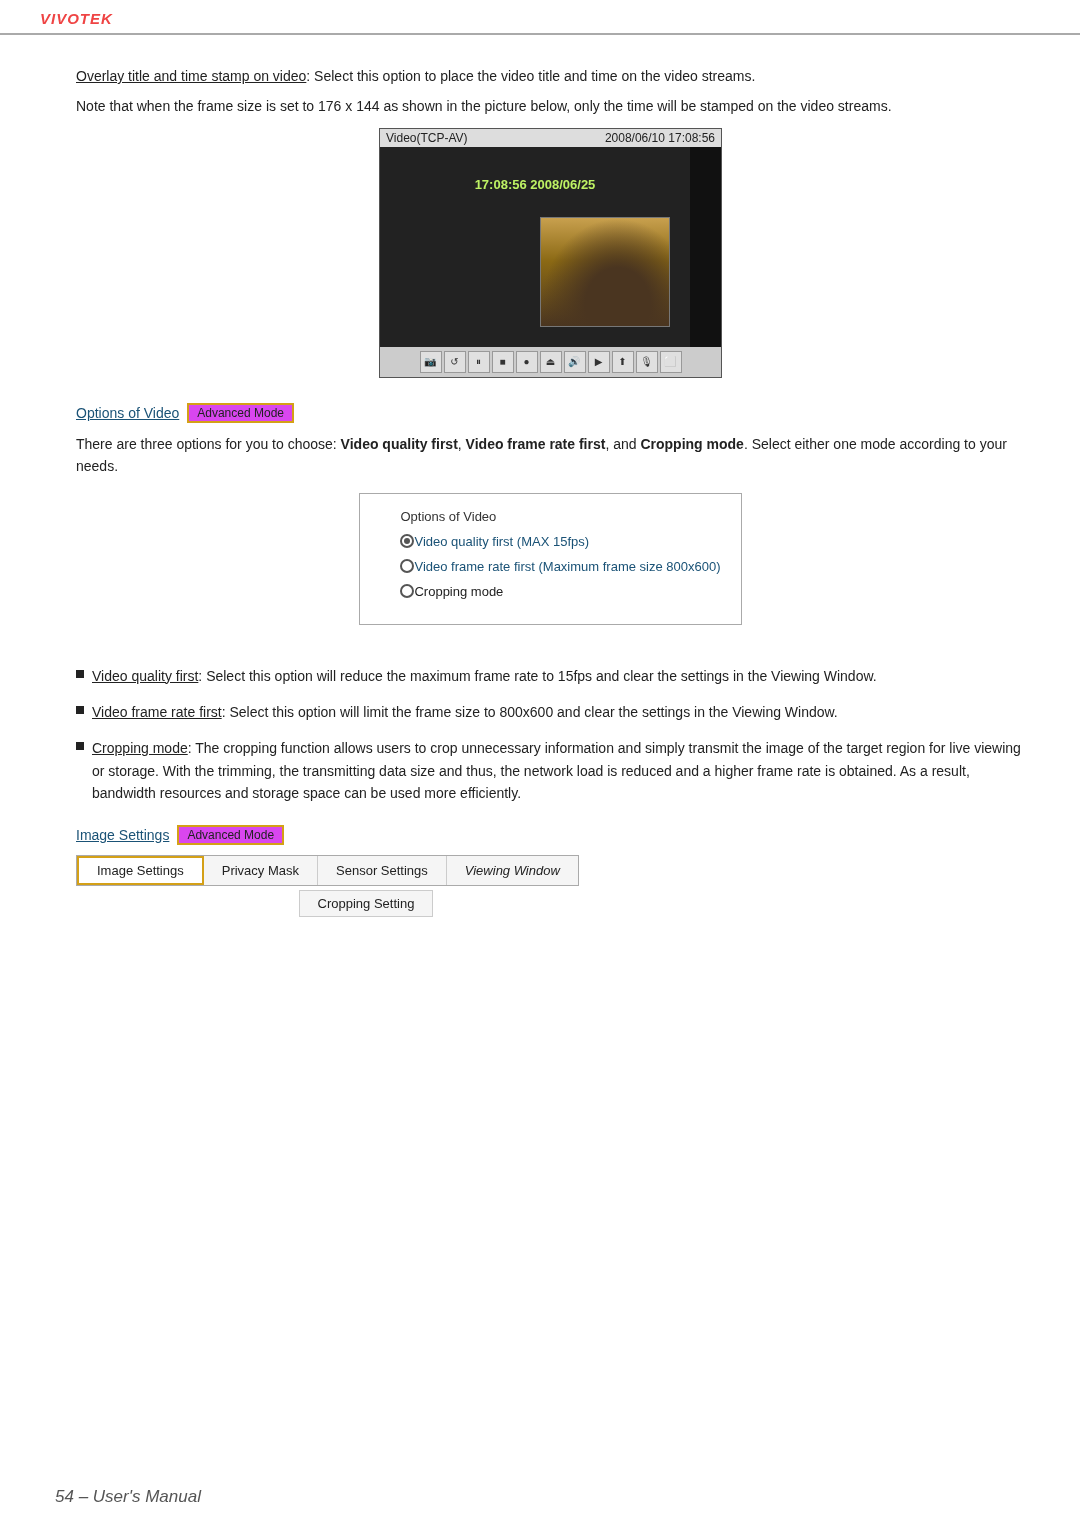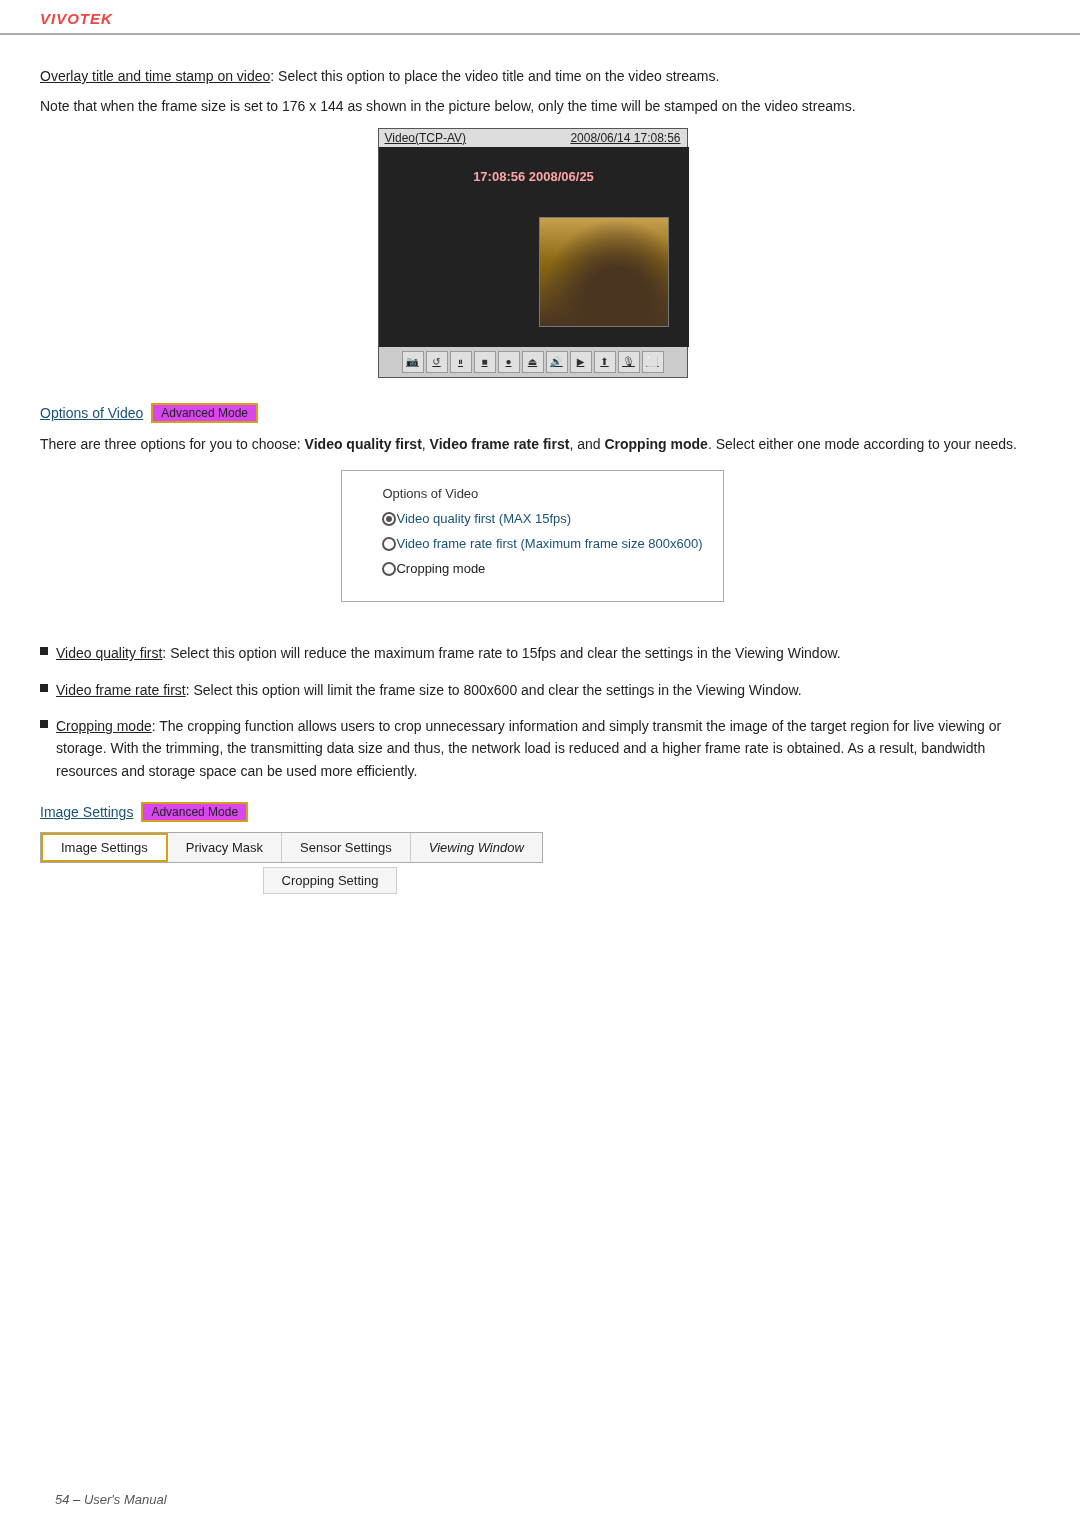--- a/index.html
+++ b/index.html
@@ -17,40 +17,39 @@
       border-bottom: 2px solid #aaa;
     }
     .header-brand {
       font-weight: bold;
       font-style: italic;
       font-size: 15px;
       color: #ef4444;
       letter-spacing: 1px;
     }
     .content {
-      padding: 30px 55px 40px 40px;
+      padding: 30px 55px 40px 76px;
     }
     .intro-text {
       line-height: 1.6;
       margin-bottom: 8px;
     }
     .underline-link {
       text-decoration: underline;
       color: #222;
     }
     .video-container {
       display: flex;
       justify-content: center;
       margin: 10px 0 25px 0;
     }
     .video-box {
       border: 1px solid #555;
       background: #111;
-      width: 310px;
-      text-decoration: underline;
+      width: 343px;
     }
     .video-title-bar {
       display: flex;
       justify-content: space-between;
       background: #ddd;
       padding: 2px 6px;
       font-size: 12px;
       color: #222;
     }
     .video-frame {
@@ -58,25 +57,25 @@
       height: 200px;
       background: #222;
       position: relative;
       display: flex;
       flex-direction: column;
       align-items: center;
       justify-content: center;
       overflow: hidden;
     }
     .video-timestamp {
-      color: #fca5a5;
+      color: #bef264;
       font-size: 13px;
       font-weight: bold;
       position: absolute;
-      top: 22px;
+      top: 30px;
       left: 50%;
       transform: translateX(-50%);
       white-space: nowrap;
     }
     .video-room-img {
       width: 130px;
       height: 110px;
       background: linear-gradient(135deg, #8B6914 0%, #c8a04e 30%, #7a5c2e 60%, #5c3a1e 100%);
       position: absolute;
       bottom: 20px;
@@ -213,21 +212,21 @@
       border: 1px solid #ccc;
       background: #f5f5f5;
       font-size: 13px;
       cursor: pointer;
       color: #222;
     }
     .footer {
       position: absolute;
       bottom: 20px;
       left: 55px;
-      font-size: 13px;
+      font-size: 17px;
       color: #555;
       font-style: italic;
     }
   </style>
 </head>
 <body>
 
 <div class="header">
   <span class="header-brand">VIVOTEK</span>
 </div>
@@ -236,21 +235,21 @@
 
   <p class="intro-text">
     <span class="underline-link">Overlay title and time stamp on video</span><span>: Select this option to place the video title and time on the video streams.</span>
   </p>
   <p class="intro-text">Note that when the frame size is set to 176 x 144 as shown in the picture below, only the time will be stamped on the video streams.</p>
 
   <div class="video-container">
     <div class="video-box">
       <div class="video-title-bar">
         <span>Video(TCP-AV)</span>
-        <span>2008/06/14 17:08:56</span>
+        <span>2008/06/10 17:08:56</span>
       </div>
       <div class="video-frame">
         <span class="video-timestamp">17:08:56 2008/06/25</span>
         <div class="video-room-img">
           <div class="room-inner"></div>
         </div>
       </div>
       <div class="video-controls">
         <div class="ctrl-btn">📷</div>
         <div class="ctrl-btn">↺</div>

